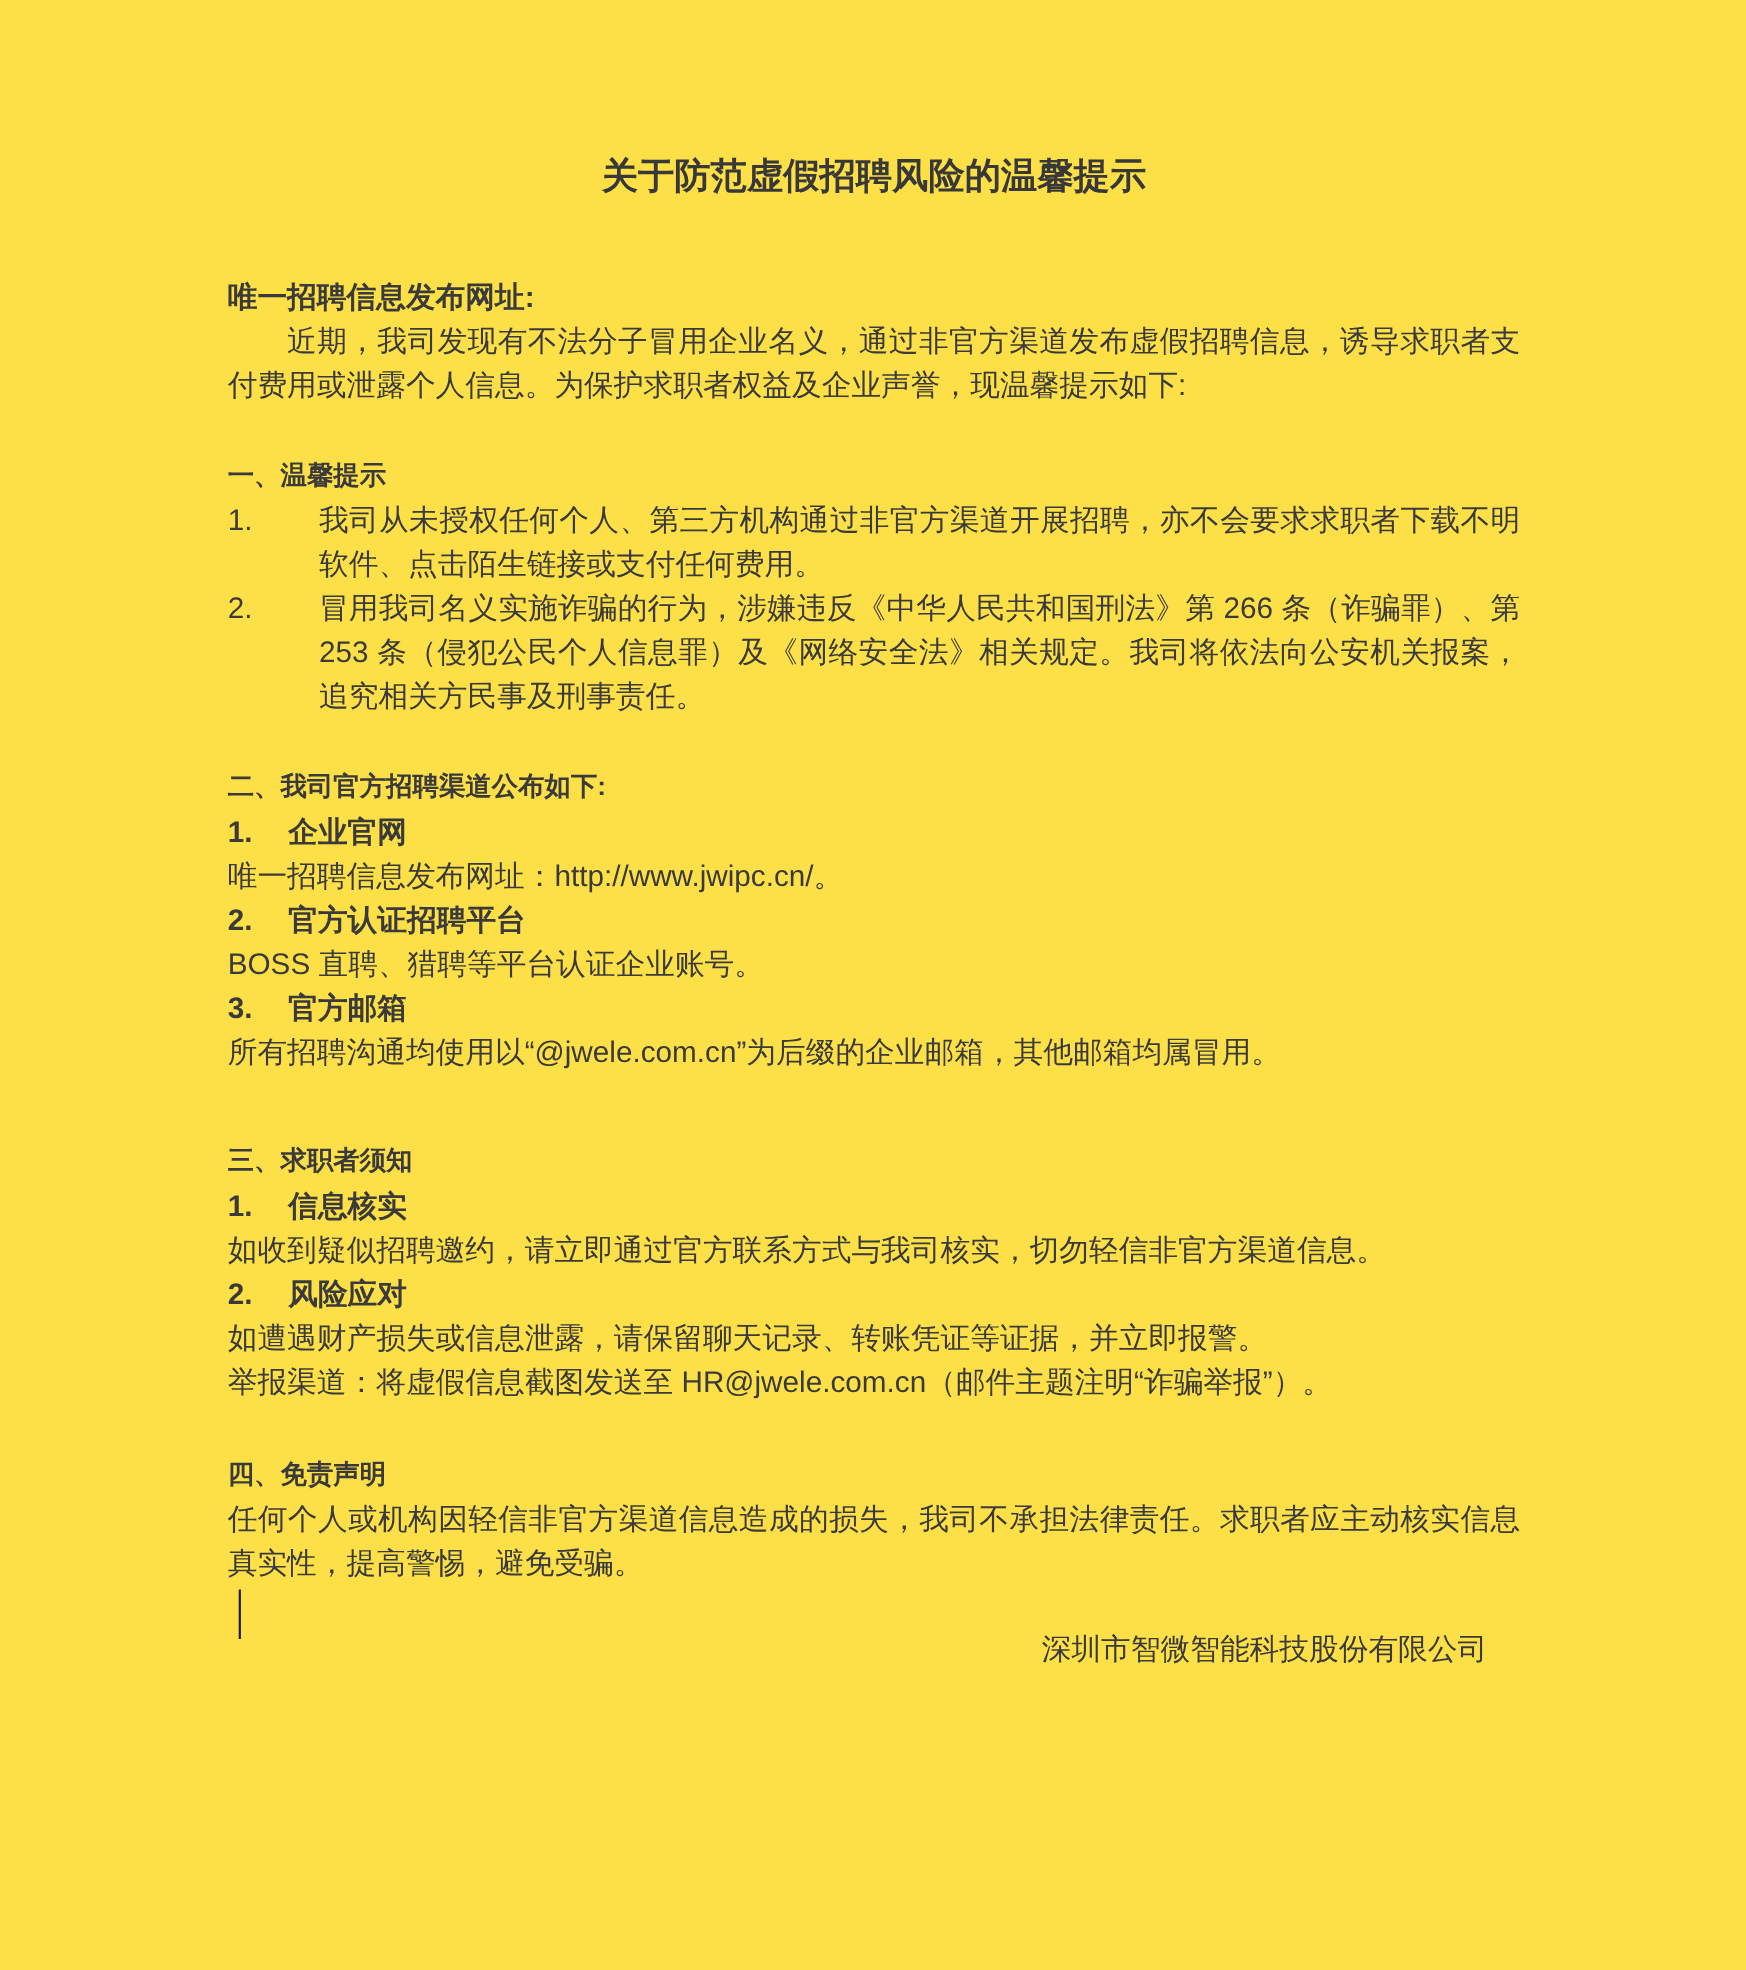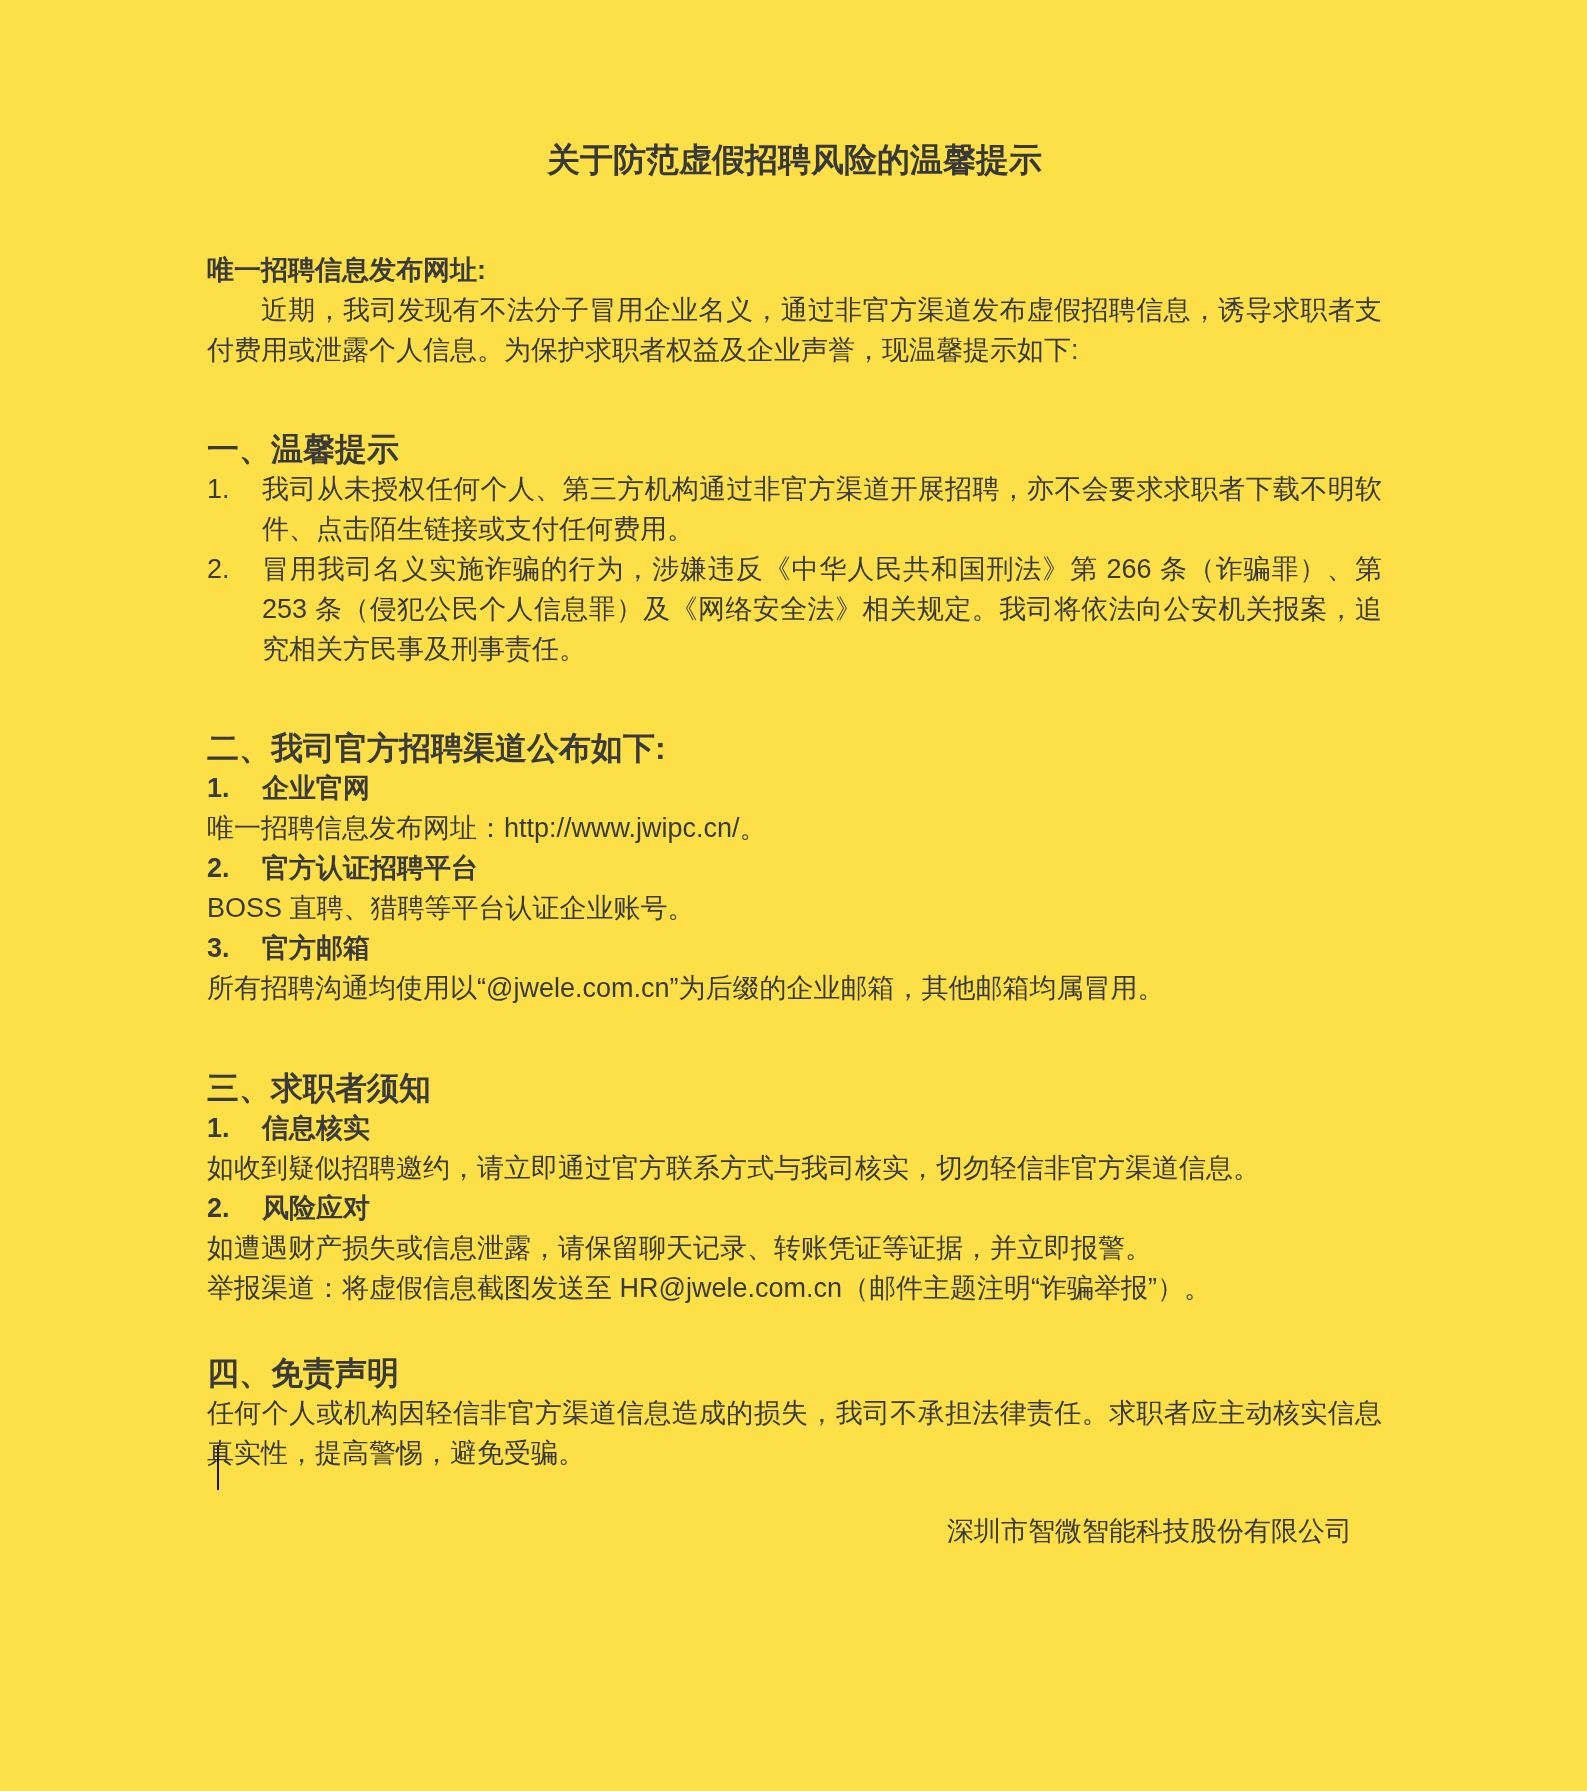--- a/index.html
+++ b/index.html
@@ -32,34 +32,35 @@
     margin: 70px 0 0 0;
     font-weight: bold;
   }
   .intro {
     margin: 0;
     text-indent: 2em;
     text-align: justify;
     text-align-last: left;
   }
   .sec-heading {
-    margin: 59px 0 0 0;
-    font-size: 32px;
+    margin: 43px 0 0 0;
+    font-size: 24px;
     font-weight: bold;
     line-height: 40px;
   }
   .sec-heading.gap-lg { margin-top: 60px; }
   .sec-heading.gap-md { margin-top: 45px; }
   .numlist { margin: 0; }
   .list-item { display: flex; }
   .list-item .num { flex: 0 0 55px; }
   .list-item .itxt {
     flex: 1;
     text-align: justify;
     text-align-last: left;
+    margin-left: 28px;
   }
   .subhead { display: flex; font-weight: bold; }
   .subhead .num { flex: 0 0 55px; }
   .bodyline { margin: 0; text-align: left; }
   .bodypara { margin: 0; text-align: justify; text-align-last: left; }
   .text-cursor {
     position: absolute;
     left: 10px;
     top: 1445px;
     width: 2px;

